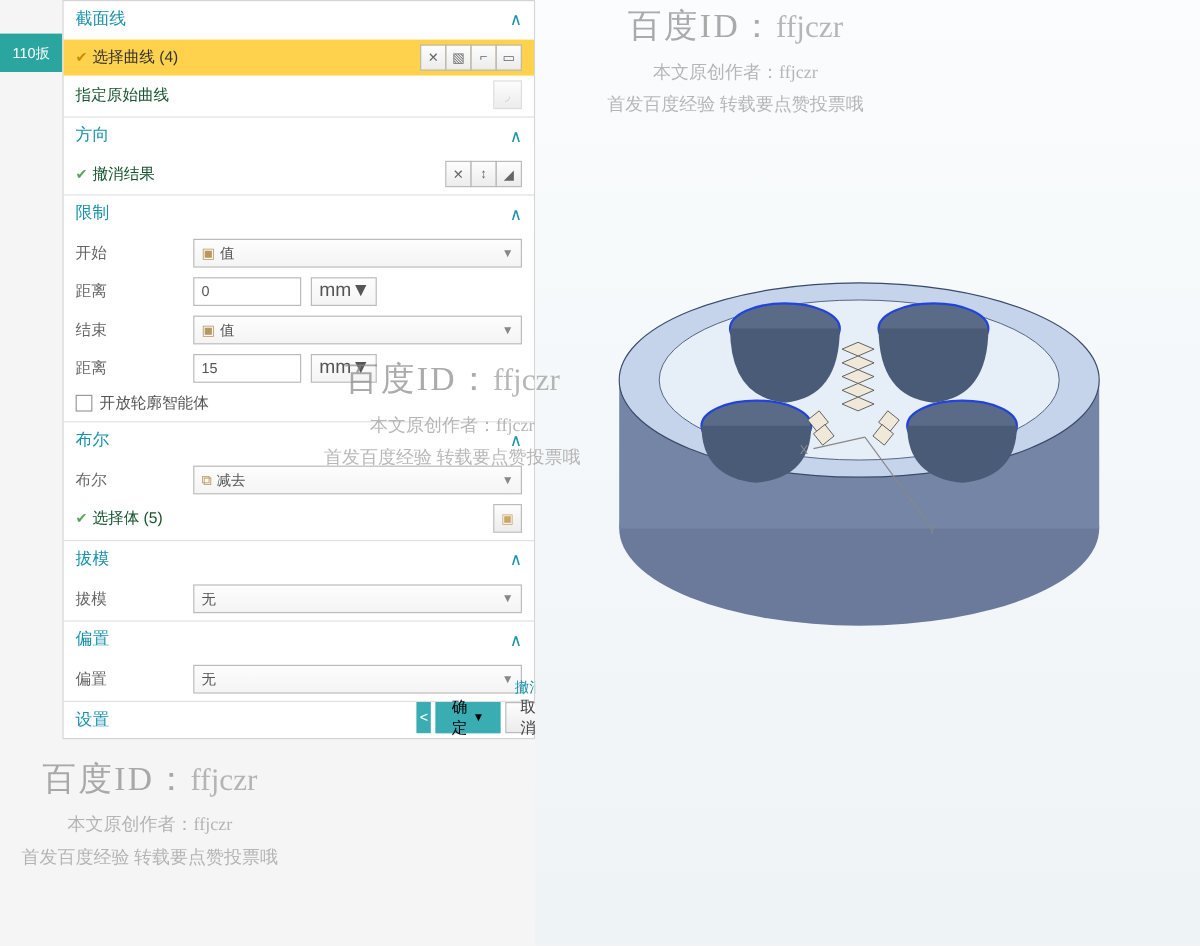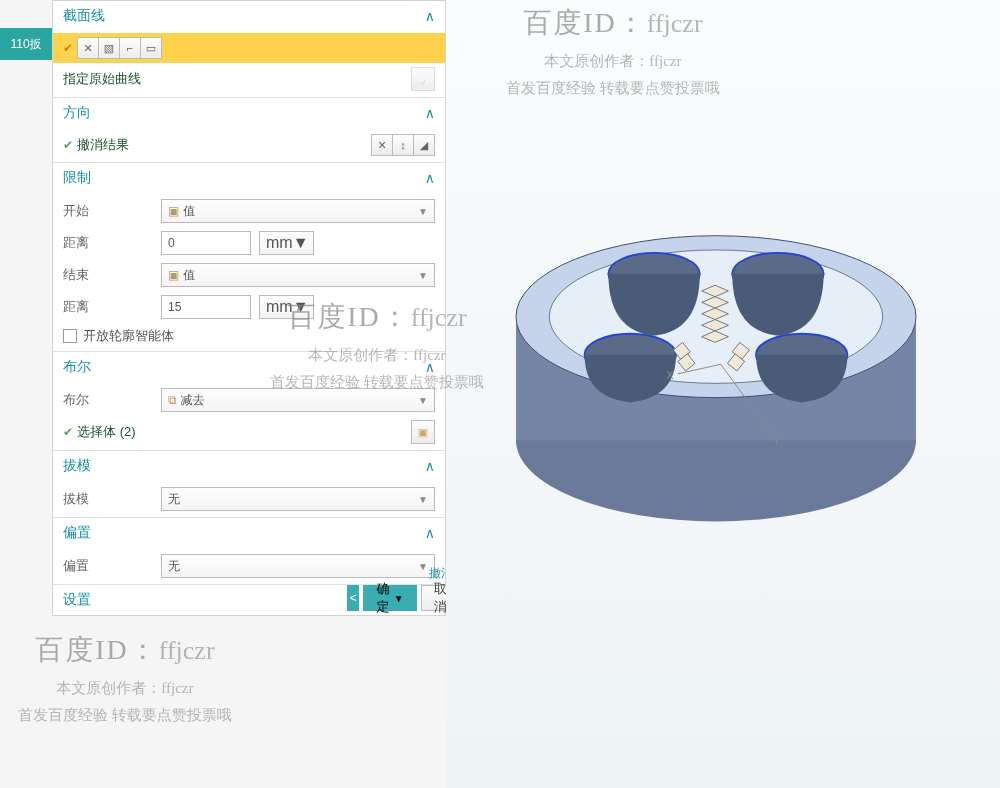--- a/index.html
+++ b/index.html
@@ -55,20 +55,21 @@
 <div class="panel">
 
   <div class="section">
     <div class="sec-header">
       <span>截面线</span>
         <span class="chev">∧</span>
     </div>
     <div class="sec-body">
       <div class="row highlight">
         <span class="check">✔</span>
+        <span class="label">选择曲线 (4)</span>
         <div class="icon-group">
           <div class="icon-btn">✕</div>
           <div class="icon-btn">▧</div>
           <div class="icon-btn">⌐</div>
           <div class="icon-btn">▭</div>
         </div>
       </div>
       <div class="row">
         <span class="label">指定原始曲线</span>
         <div class="icon-btn solo" style="border-color:#ddd;color:#ccc;">◞</div>
@@ -149,21 +150,21 @@
     <div class="sec-body">
       <div class="field-row">
         <span class="flabel">布尔</span>
         <div class="select">
             <span><span class="cube-ico">⧉</span><span>减去</span></span>
             <span class="dd">▼</span>
           </div>
       </div>
       <div class="row">
         <span class="check green">✔</span>
-        <span class="label">选择体 (2)</span>
+        <span class="label">选择体 (5)</span>
         <div class="icon-btn solo" style="color:#caa760">▣</div>
       </div>
     </div>
   </div>
 
   <div class="section">
     <div class="sec-header">
       <span>拔模</span>
         <span class="chev">∧</span>
     </div>

